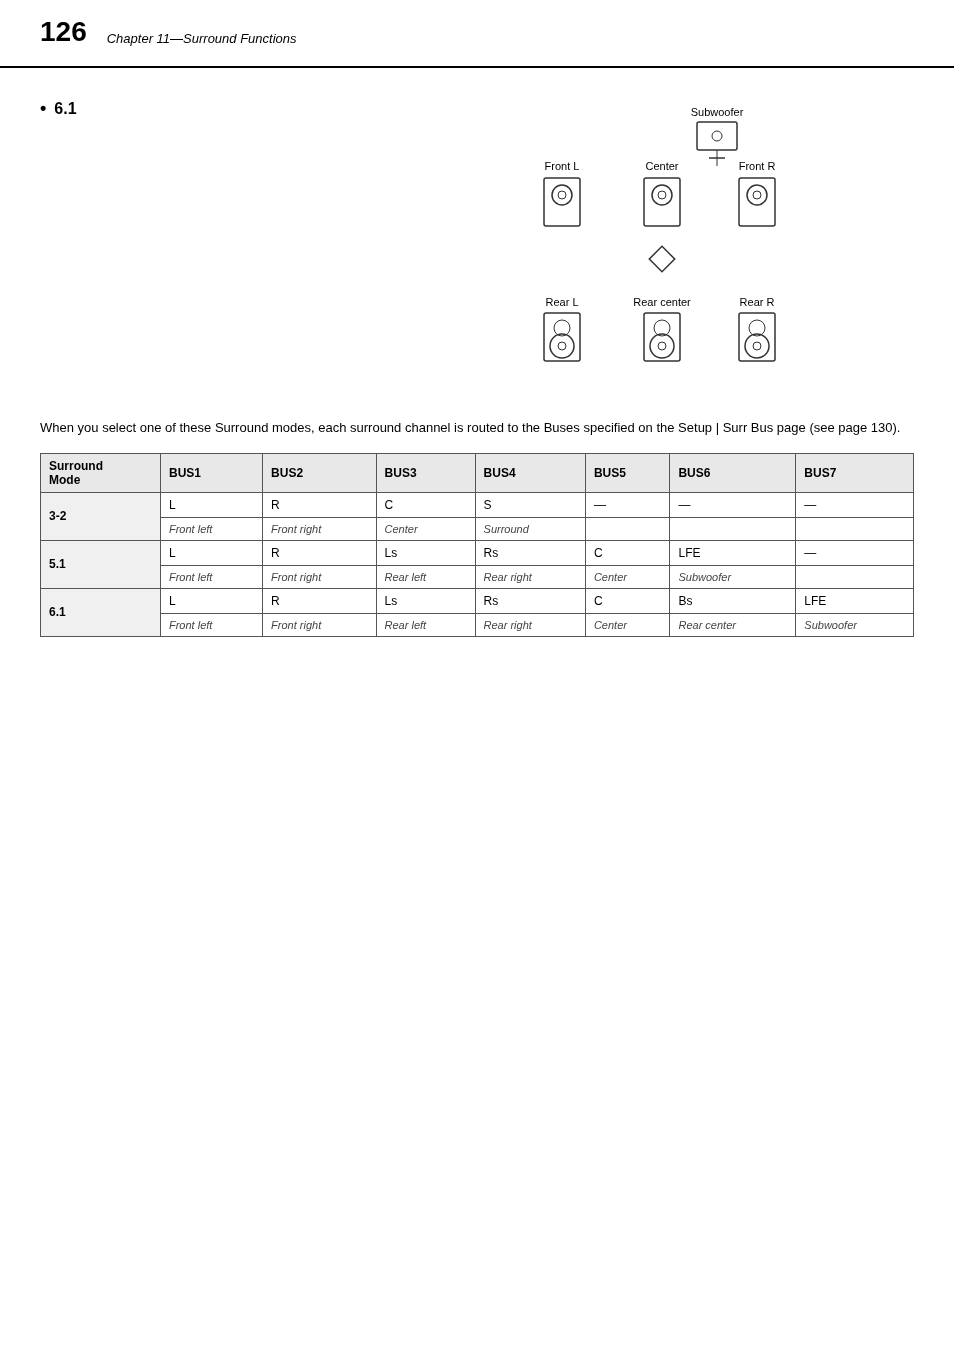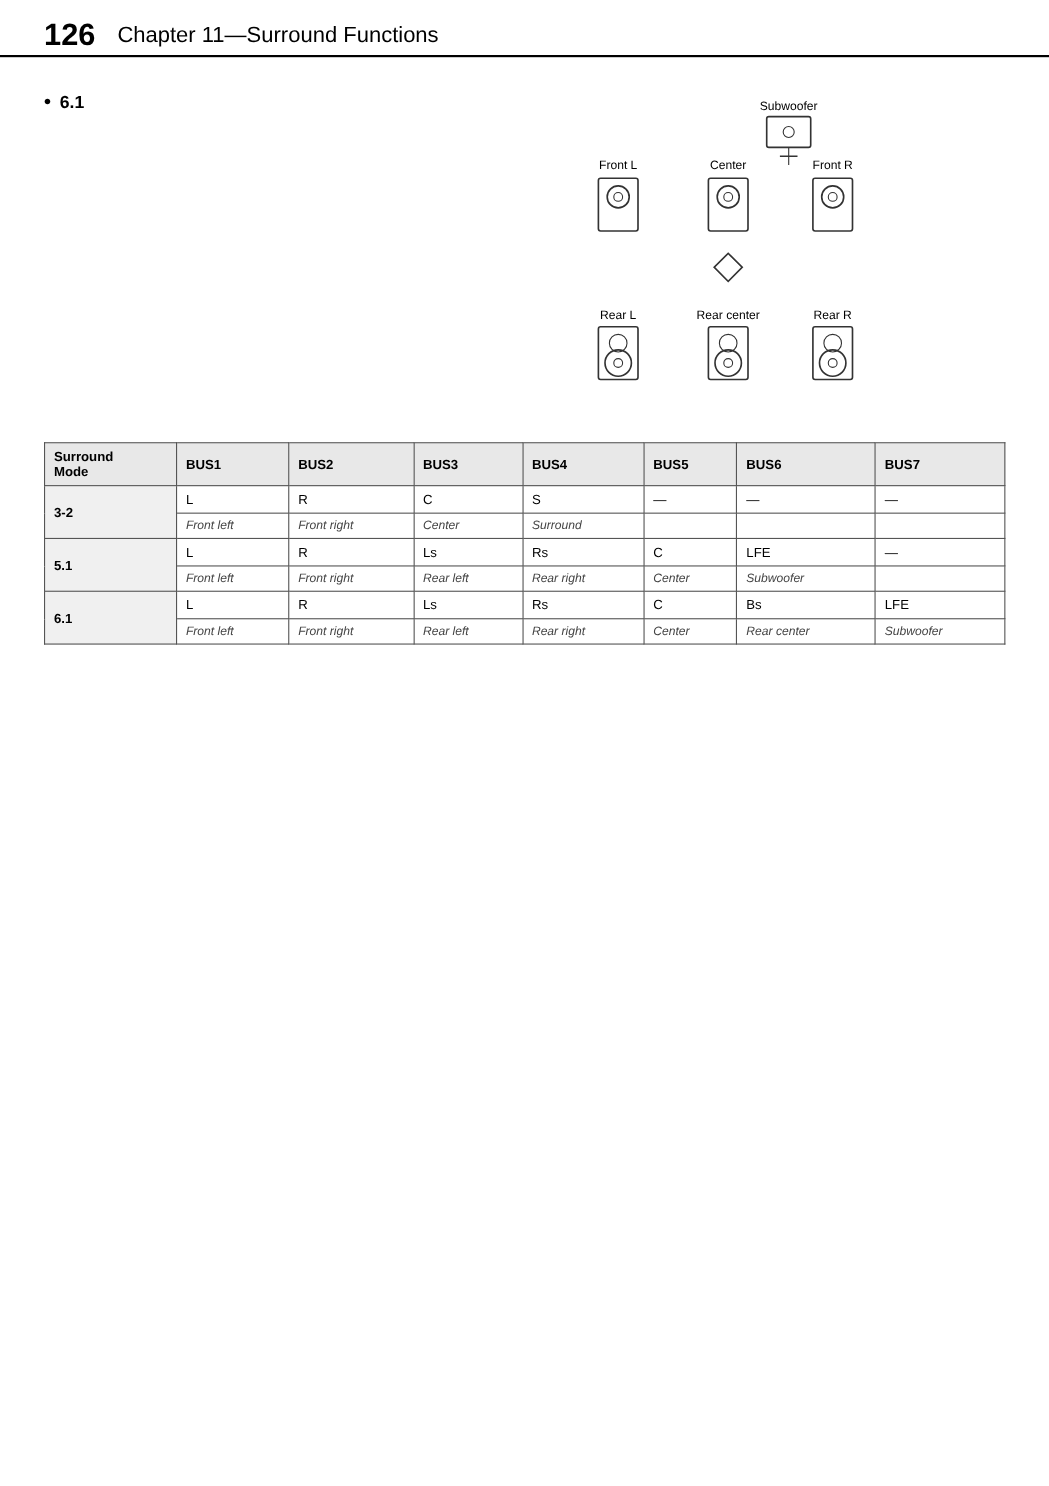--- a/index.html
+++ b/index.html
@@ -17,35 +17,36 @@
       width: 954px;
       min-height: 1351px;
       background: #fff;
       padding: 0;
       position: relative;
     }
 
     
     .top-header {
       border-bottom: 2px solid #000;
-      padding: 18px 40px 4px 40px;
+      padding: 18px 40px 20px 40px;
       display: flex;
-      align-items: center;
+      align-items: flex-end;
       gap: 20px;
     }
 
     .page-number {
       font-size: 28px;
       font-weight: bold;
       line-height: 1;
     }
 
     .chapter-title {
-      font-size: 20px;
+      font-size: 13px;
       font-weight: normal;
+      font-style: italic;
     }
 
     
     .main-content {
       padding: 30px 40px 40px 40px;
     }
 
     
     .bullet-section {
       display: flex;
@@ -209,20 +210,21 @@
           <text x="250" y="208" font-size="11" text-anchor="middle">Rear R</text>
           <rect x="232" y="215" width="36" height="48" fill="none" stroke="#333" stroke-width="1.5" rx="2"></rect>
           <circle cx="250" cy="230" r="8" fill="none" stroke="#333" stroke-width="1"></circle>
           <circle cx="250" cy="248" r="12" fill="none" stroke="#333" stroke-width="1.5"></circle>
           <circle cx="250" cy="248" r="4" fill="none" stroke="#333" stroke-width="1"></circle>
         </svg>
       </div>
 
     </div>
 
+    <p class="paragraph">When you select one of these Surround modes, each surround channel is routed to the Buses specified on the Setup | Surr Bus page (see page 130).</p>
 
     <table class="surround-table">
       <thead>
         <tr>
           <th>Surround<br>Mode</th>
           <th>BUS1</th>
           <th>BUS2</th>
           <th>BUS3</th>
           <th>BUS4</th>
           <th>BUS5</th>

